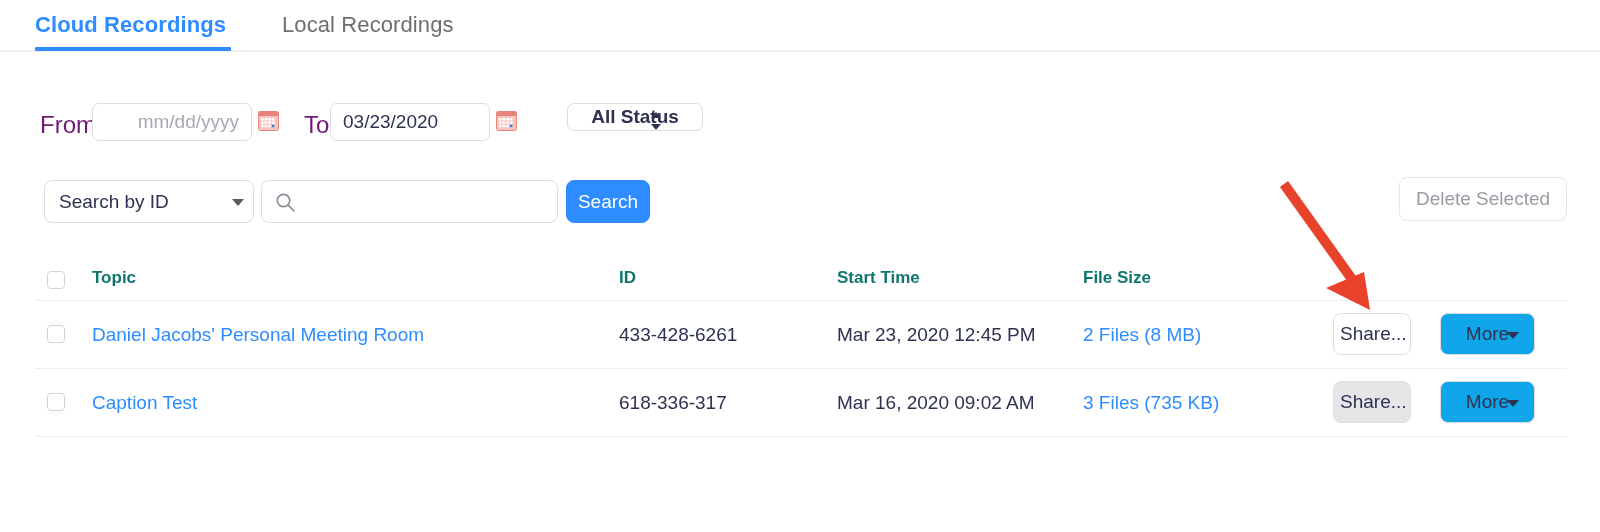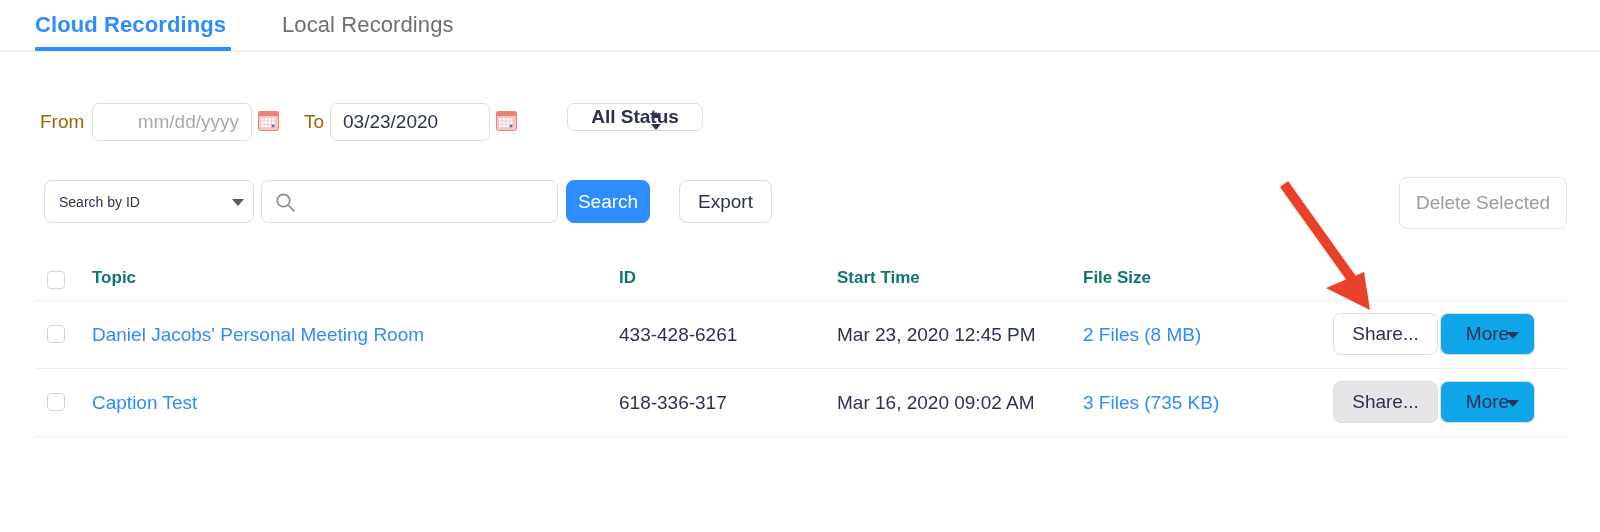--- a/index.html
+++ b/index.html
@@ -63,22 +63,22 @@
 
   
   .filter-row {
     position: absolute;
     left: 0; top: 100px;
     width: 1600px; height: 50px;
   }
   .flabel {
     position: absolute;
     top: 11px;
-    font-size: 19px;
-    color: #a16207;
+    font-size: 24px;
+    color: #701a75;
     font-weight: 400;
   }
   .lbl-from { left: 40px; }
   .lbl-to   { left: 304px; }
 
   .date-input {
     position: absolute;
     top: 3px;
     height: 38px;
     box-sizing: border-box;
@@ -134,21 +134,21 @@
     width: 1600px; height: 46px;
   }
   .searchby {
     position: absolute;
     left: 44px; top: 0;
     width: 210px; height: 43px;
     box-sizing: border-box;
     border: 1px solid #dcdce3;
     border-radius: 8px;
     background: #fff;
-    font-size: 14px;
+    font-size: 19px;
     color: #2d3251;
     font-family: "Liberation Sans", sans-serif;
     padding: 0 14px;
     text-align: left;
     cursor: pointer;
     position: absolute;
   }
   .searchby-caret {
     position: absolute;
     left: 232px; top: 19px;
@@ -207,21 +207,21 @@
     border: 1px solid #dcdce3;
     border-radius: 8px;
     color: #2d3251;
     font-size: 19px;
     font-family: "Liberation Sans", sans-serif;
     cursor: pointer;
   }
   .btn-delete {
     position: absolute;
     left: 1399px; top: -3px;
-    width: 168px; height: 52px;
+    width: 168px; height: 44px;
     box-sizing: border-box;
     background: #fff;
     border: 1px solid #e6e6ec;
     border-radius: 8px;
     color: #9a9aa4;
     font-size: 19px;
     font-family: "Liberation Sans", sans-serif;
     cursor: default;
   }
 
@@ -277,21 +277,21 @@
     color: #2d3251;
   }
   .cell-topic { left: 57px; color: #2d8cff; cursor: pointer; }
   .cell-id    { left: 584px; }
   .cell-start { left: 802px; }
   .cell-size  { left: 1048px; color: #2d8cff; cursor: pointer; }
 
   .btn-share {
     position: absolute;
     left: 1298px; top: 12px;
-    width: 105px; height: 42px;
+    width: 78px; height: 42px;
     box-sizing: border-box;
     background: #fff;
     border: 1px solid #dcdce3;
     border-radius: 8px;
     color: #2d3251;
     font-size: 19px;
     font-family: "Liberation Sans", sans-serif;
     cursor: pointer;
   }
   .btn-share.active { background: #e6e6e9; }
@@ -400,21 +400,20 @@
     <span class="search-icon">
       <svg width="21" height="21" viewBox="0 0 21 21">
         <circle cx="8.5" cy="8.5" r="6.2" fill="none" stroke="#8b8b99" stroke-width="1.7"></circle>
         <line x1="13.2" y1="13.2" x2="19" y2="19" stroke="#8b8b99" stroke-width="1.7" stroke-linecap="round"></line>
       </svg>
     </span>
     <input class="search-input" type="text" placeholder="" style="">
   </div>
 
   <button class="btn-search">Search</button>
-  <button class="btn-export">Export</button>
   <button class="btn-delete">Delete Selected</button>
 </div>
 
 <div class="table">
 
   <div class="thead">
     <input type="checkbox" class="cbx cbx-head" style="">
     <span class="th th-topic">Topic</span>
     <span class="th th-id">ID</span>
     <span class="th th-start">Start Time</span>

